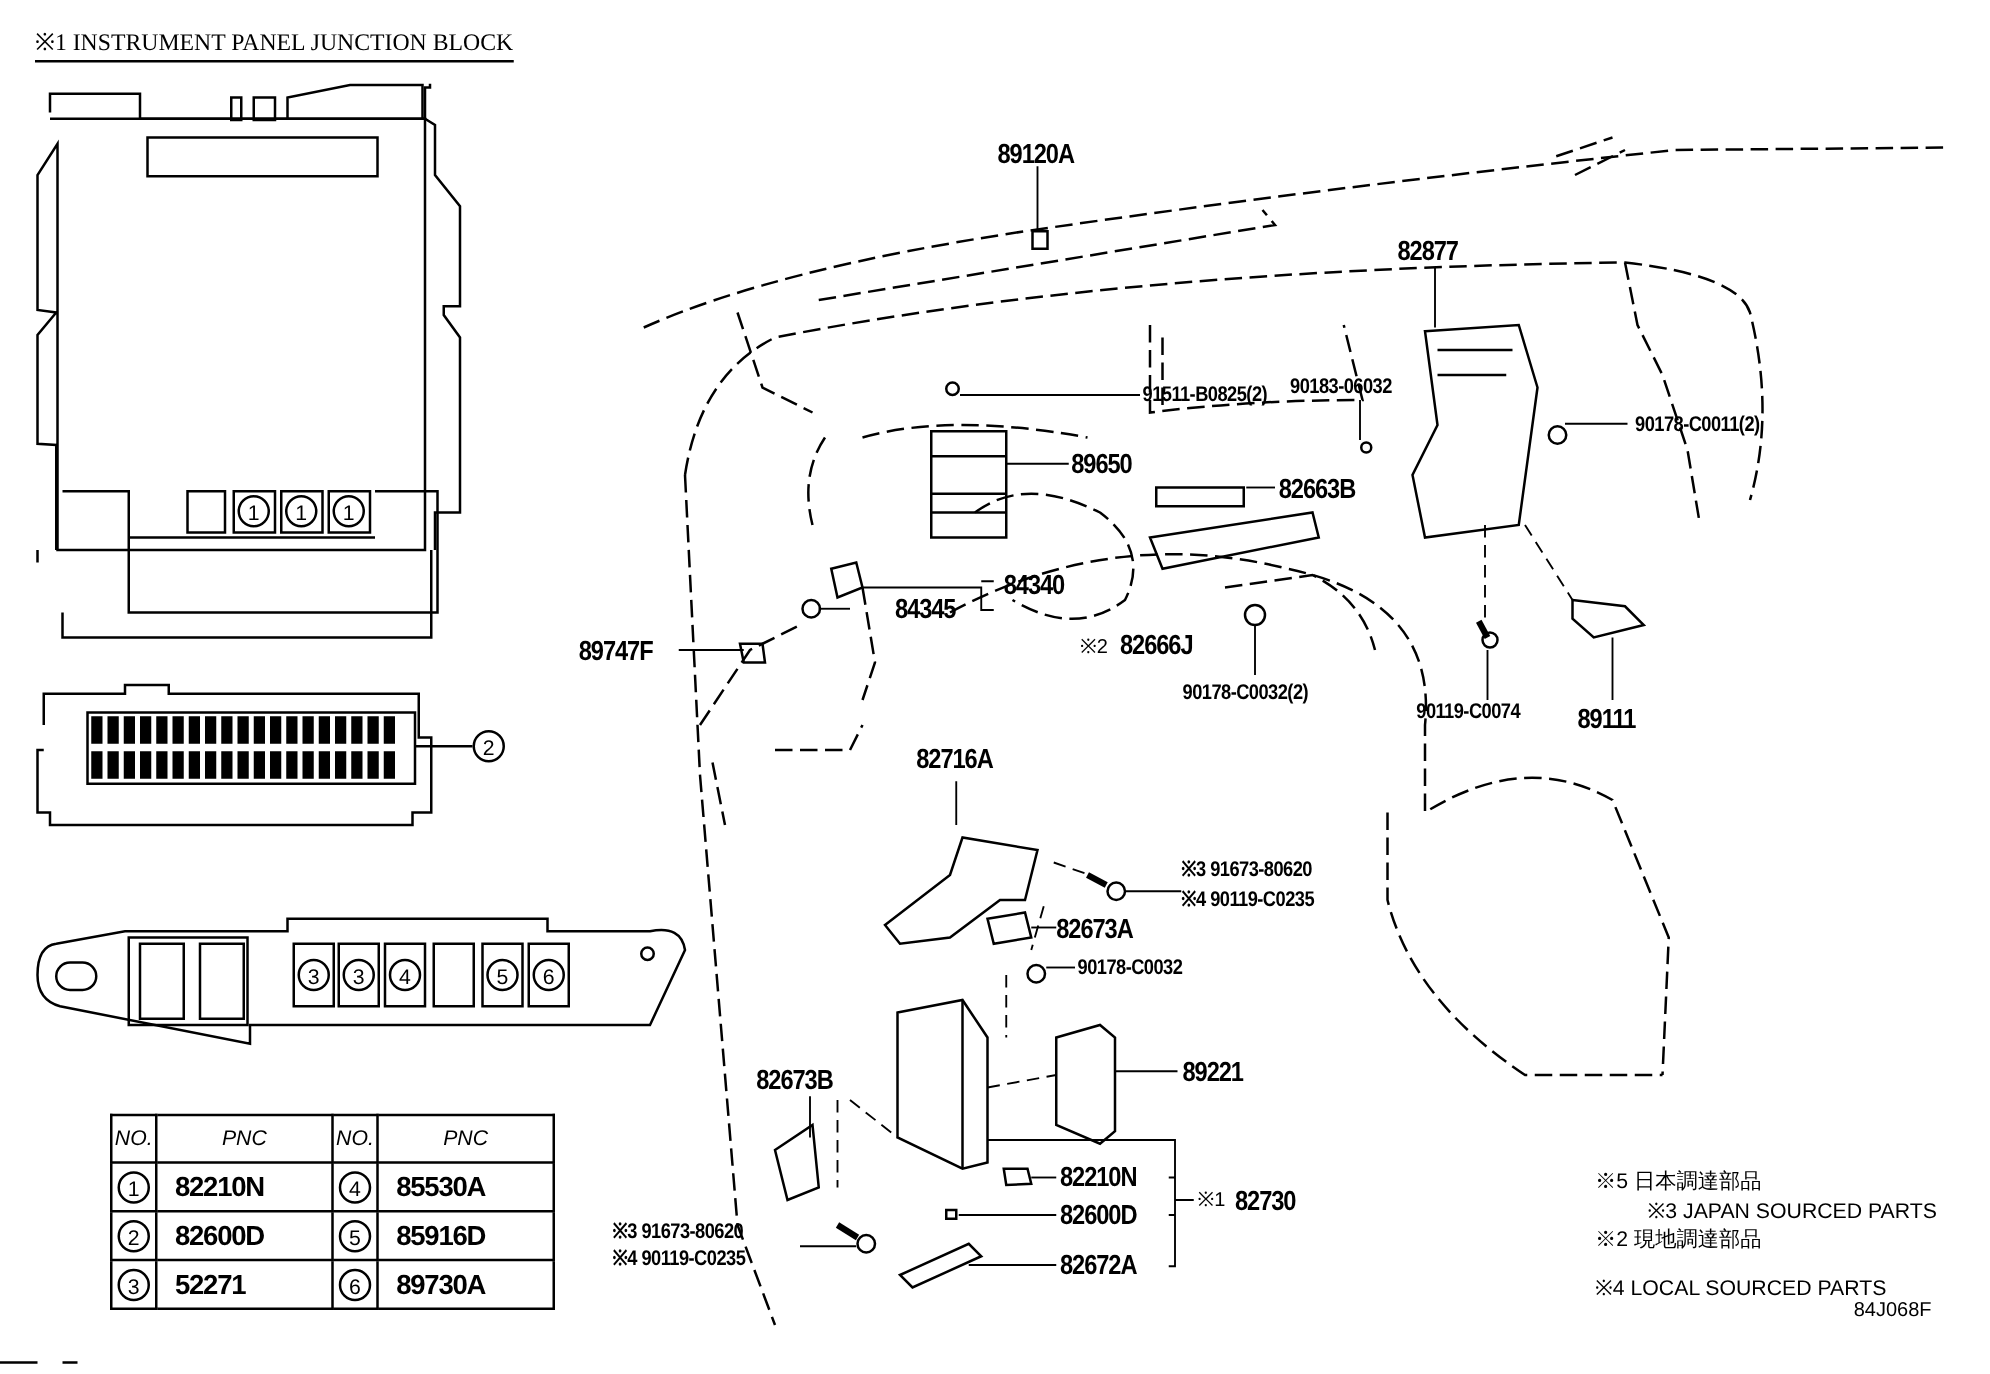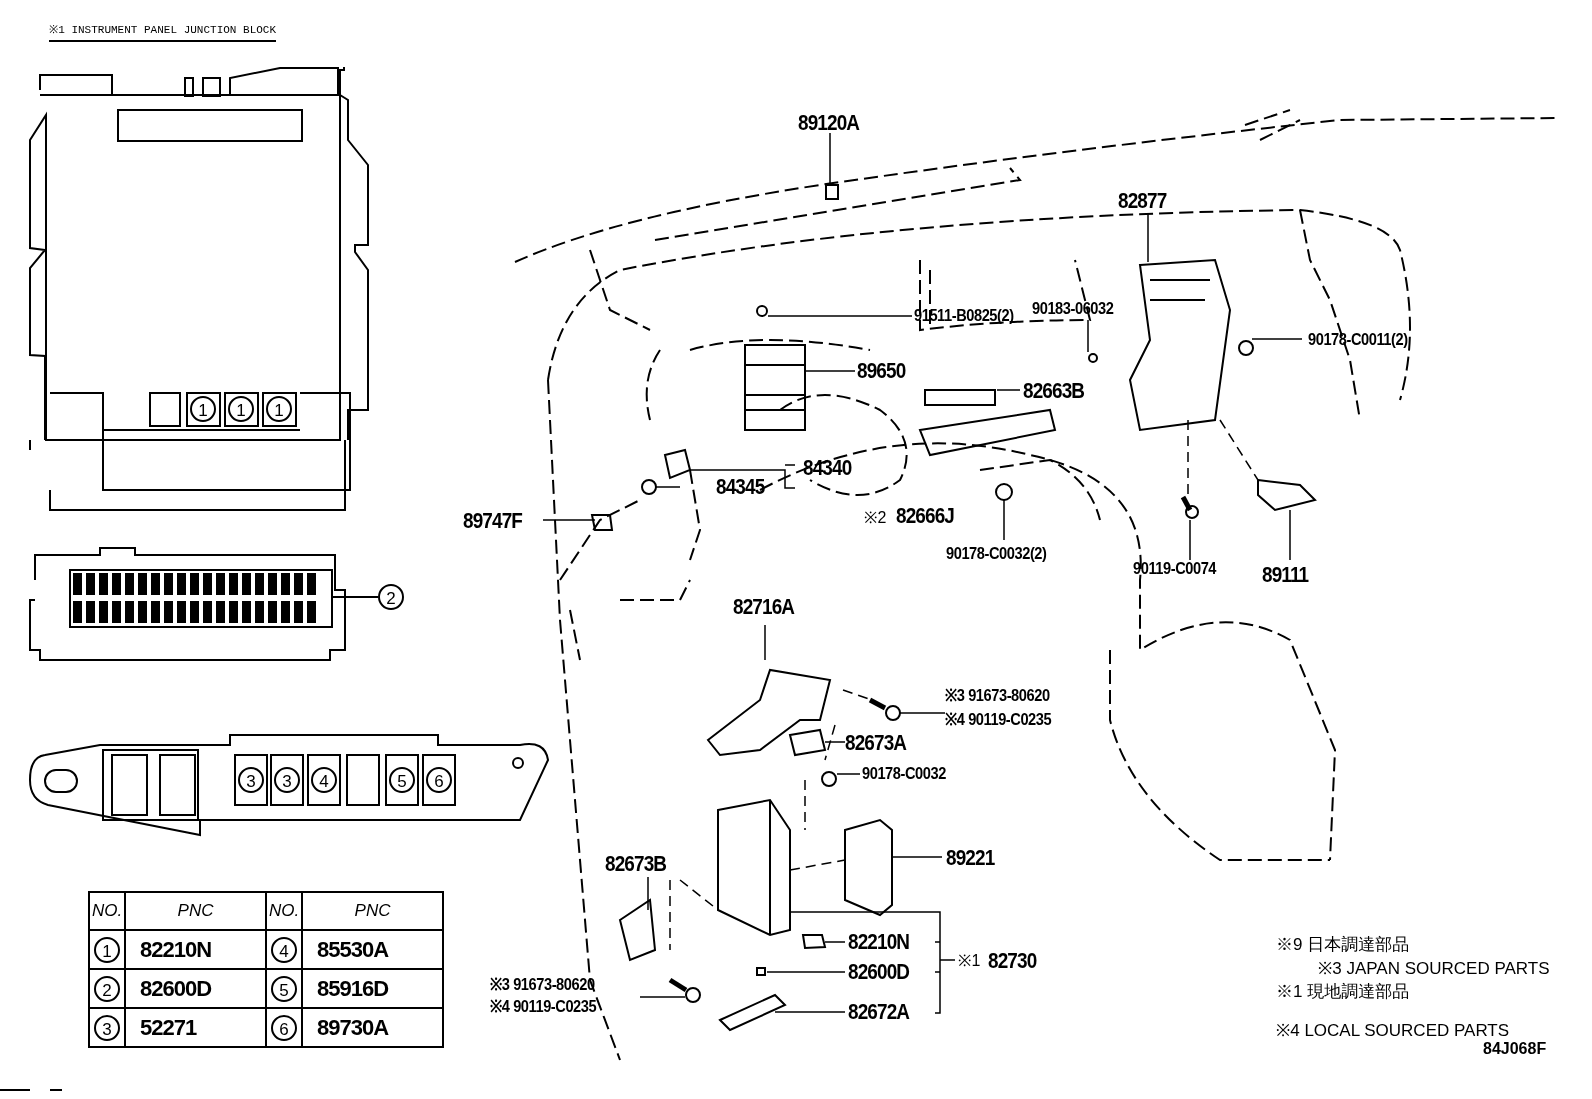--- a/index.html
+++ b/index.html
@@ -1,22 +1,22 @@
 <!DOCTYPE html>
 <html><head>
 <meta charset="utf-8">
 <style>
   html,body{margin:0;padding:0;background:#fff;}
   #canvas{position:relative;width:1592px;height:1099px;background:#fff;overflow:hidden;font-family:"Liberation Sans Narrow","Liberation Sans",sans-serif;color:#000;}
   svg#art{position:absolute;left:0;top:0;}
   .lbl{position:absolute;font-family:"Liberation Sans",sans-serif;font-weight:bold;font-size:22px;letter-spacing:-1px;white-space:nowrap;line-height:1;transform:scaleX(0.86);transform-origin:left top;}
   .lbl.sm{font-size:17px;letter-spacing:-0.5px;}
-  .hdr{position:absolute;font-family:Liberation Mono, monospace;font-size:11px;white-space:nowrap;line-height:1;border-bottom:2px solid #000;padding-bottom:4px;margin-left:21px;}
+  .hdr{position:absolute;font-family:Liberation Serif, serif;font-size:19px;white-space:nowrap;line-height:1;border-bottom:2px solid #000;padding-bottom:4px;}
   .note{position:absolute;font-family:"Liberation Sans",sans-serif;font-size:17px;white-space:nowrap;line-height:1;}
-  .code{position:absolute;font-family:"Liberation Sans",sans-serif;font-size:16px;white-space:nowrap;font-weight:bold;}
+  .code{position:absolute;font-family:"Liberation Sans",sans-serif;font-size:16px;white-space:nowrap;}
   table.pnc{position:absolute;left:88px;top:891px;border-collapse:collapse;width:356px;}
   table.pnc td,table.pnc th{border:2px solid #000;height:37px;padding:0;font-family:"Liberation Sans",sans-serif;}
   table.pnc th{font-weight:normal;font-size:17px;height:36px;font-style:italic;}
   table.pnc td.no{width:34px;text-align:center;}
   table.pnc td.val{padding-left:14px;font-weight:bold;font-size:22px;letter-spacing:-1px;}
   .circ{display:inline-block;width:26px;height:26px;border:2px solid #000;border-radius:50%;text-align:center;line-height:26px;font-size:17px;box-sizing:border-box;font-family:"Liberation Sans",sans-serif;}
   .circ-abs{position:absolute;}
 </style>
 </head>
 <body>
@@ -264,19 +264,19 @@
   </tr>
   <tr>
     <td class="no"><span class="circ">3</span></td>
     <td class="val">52271</td>
     <td class="no"><span class="circ">6</span></td>
     <td class="val">89730A</td>
   </tr>
 </tbody>
     </table>
 
-<div class="note" style="left:1276px;top:936px;">※9 日本調達部品</div>
+<div class="note" style="left:1276px;top:936px;">※5 日本調達部品</div>
 <div class="note" style="left:1318px;top:960px;">※3 JAPAN SOURCED PARTS</div>
-<div class="note" style="left:1276px;top:983px;">※1 現地調達部品</div>
+<div class="note" style="left:1276px;top:983px;">※2 現地調達部品</div>
 <div class="note" style="left:1276px;top:1006px;margin-top:16px;">※4 LOCAL SOURCED PARTS</div>
 <div class="code" style="left:1483px;top:1040px;">84J068F</div>
 
 </div>
 
 </body></html>

